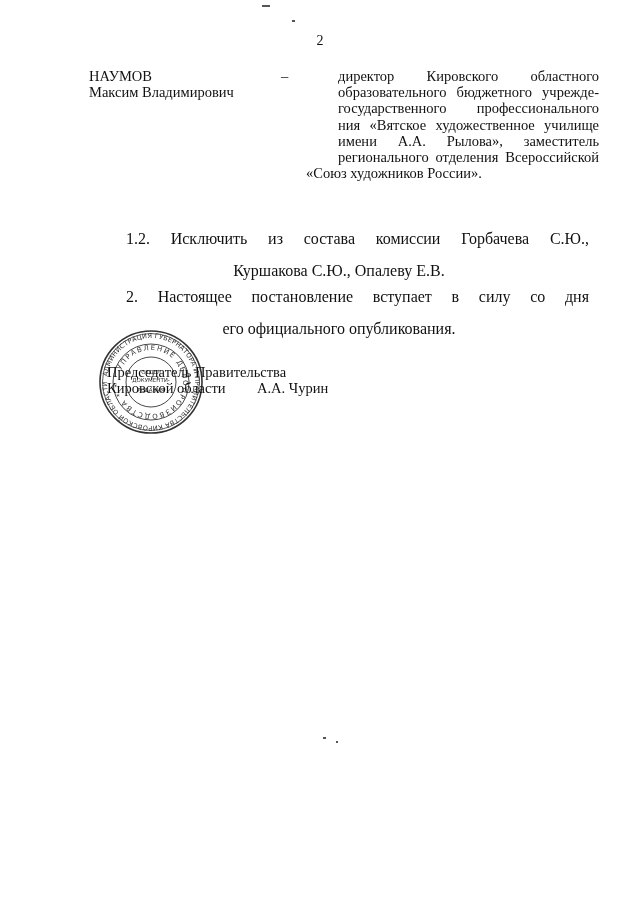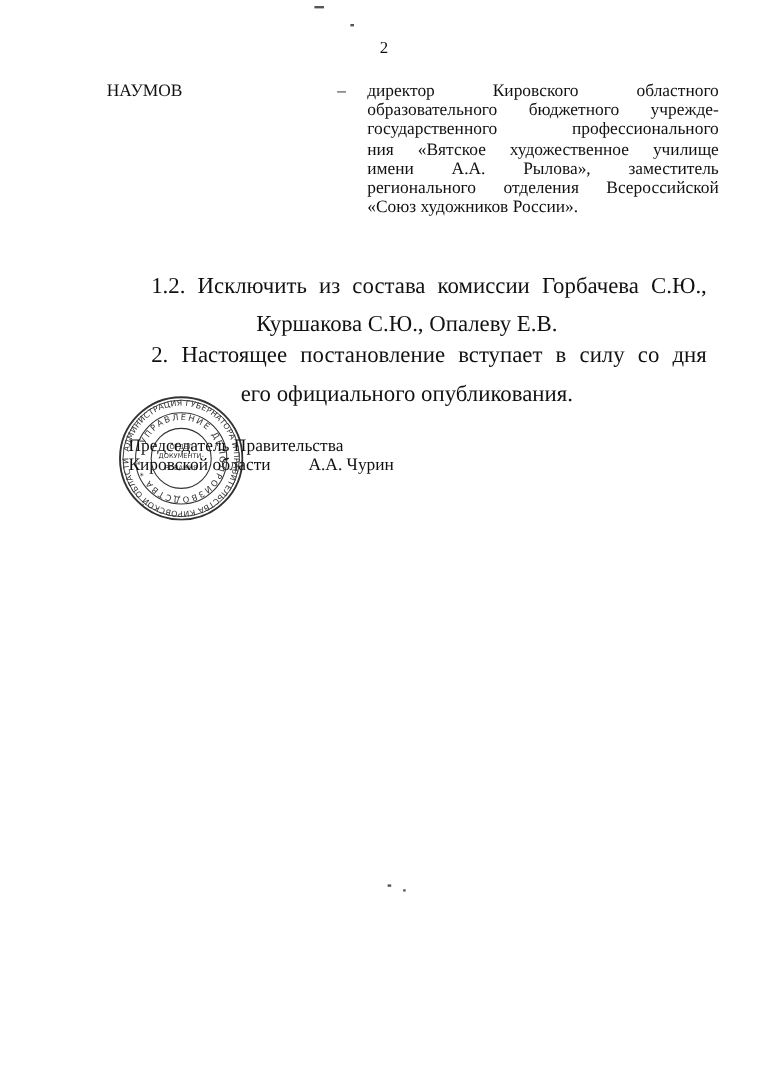--- a/index.html
+++ b/index.html
@@ -3,40 +3,41 @@
 <meta charset="utf-8">
 <style>
   html, body { margin:0; padding:0; background:#ffffff; }
   body { width:640px; height:905px; position:relative; overflow:hidden;
          font-family:"Liberation Serif", "DejaVu Serif", serif; color:#111; }
   .page-num { position:absolute; top:33px; left:0; width:640px; text-align:center; font-size:14px; }
   .member { position:absolute; top:68px; left:89px; width:500px; font-size:14.5px; line-height:16.2px; }
   .member .name { position:absolute; left:0; top:0; width:200px; }
   .member .dash { position:absolute; left:192px; top:0; }
   .member .desc { position:absolute; left:217px; top:0; width:293px; text-align:justify; text-align-last:left; }
-  .member .desc .just { display:block; text-align:justify; text-align-last:justify; }
+  .member .desc .just { display:block; text-align:justify; text-align-last:justify;margin-left:32px; }
   .member .desc .last { display:block; text-align:right;font-family:Liberation Serif, serif; }
-  .para { position:absolute; left:89px; width:500px; font-size:19px; line-height:32px; }
+  .para { position:absolute; left:89px; width:500px; font-size:16px; line-height:32px; }
   .para .line1 { display:block; text-indent:37px; text-align:justify; text-align-last:justify; }
   .para .line2 { display:block;text-align:center; }
   #p12 { top:223px; }
   #p2 { top:281px; }
   .sig { position:absolute; top:364px; left:89px; font-size:14.5px; line-height:16px; z-index:2;margin-left:18px; }
   .sig .sig-name { position:absolute; left:150px; top:16px; white-space:nowrap; }
   .stamp { position:absolute; left:99px; top:330px; width:104px; height:104px; z-index:1; }
   .speck { position:absolute; background:#555; }
 </style>
 </head>
 <body>
 
 <div class="page-num">2</div>
 
 <div class="member">
   <div class="name">
     <div>НАУМОВ</div>
+    <div>Максим Владимирович</div>
   </div>
   <div class="dash">–</div>
   <div class="desc">
     <span class="just">директор Кировского областного</span>
     <span class="just">образовательного бюджетного учрежде-</span>
     <span class="just">государственного профессионального</span>
     <span class="just">ния «Вятское художественное училище</span>
     <span class="just">имени А.А. Рылова», заместитель</span>
     <span class="just">регионального отделения Всероссийской</span>
     <span class="last">«Союз художников России».</span>

